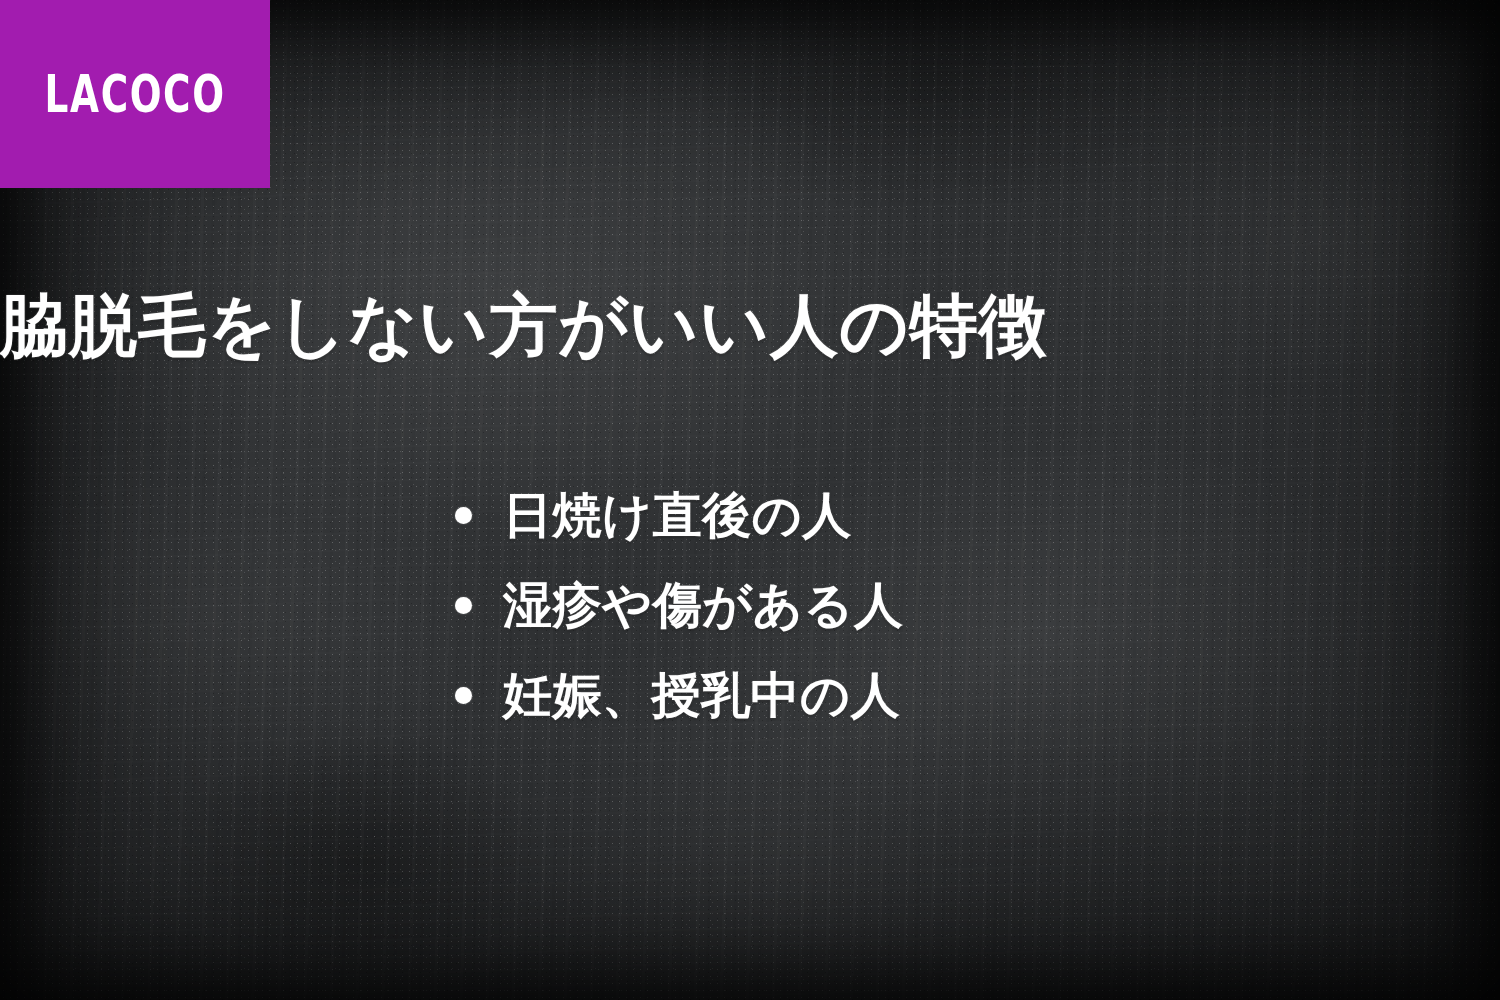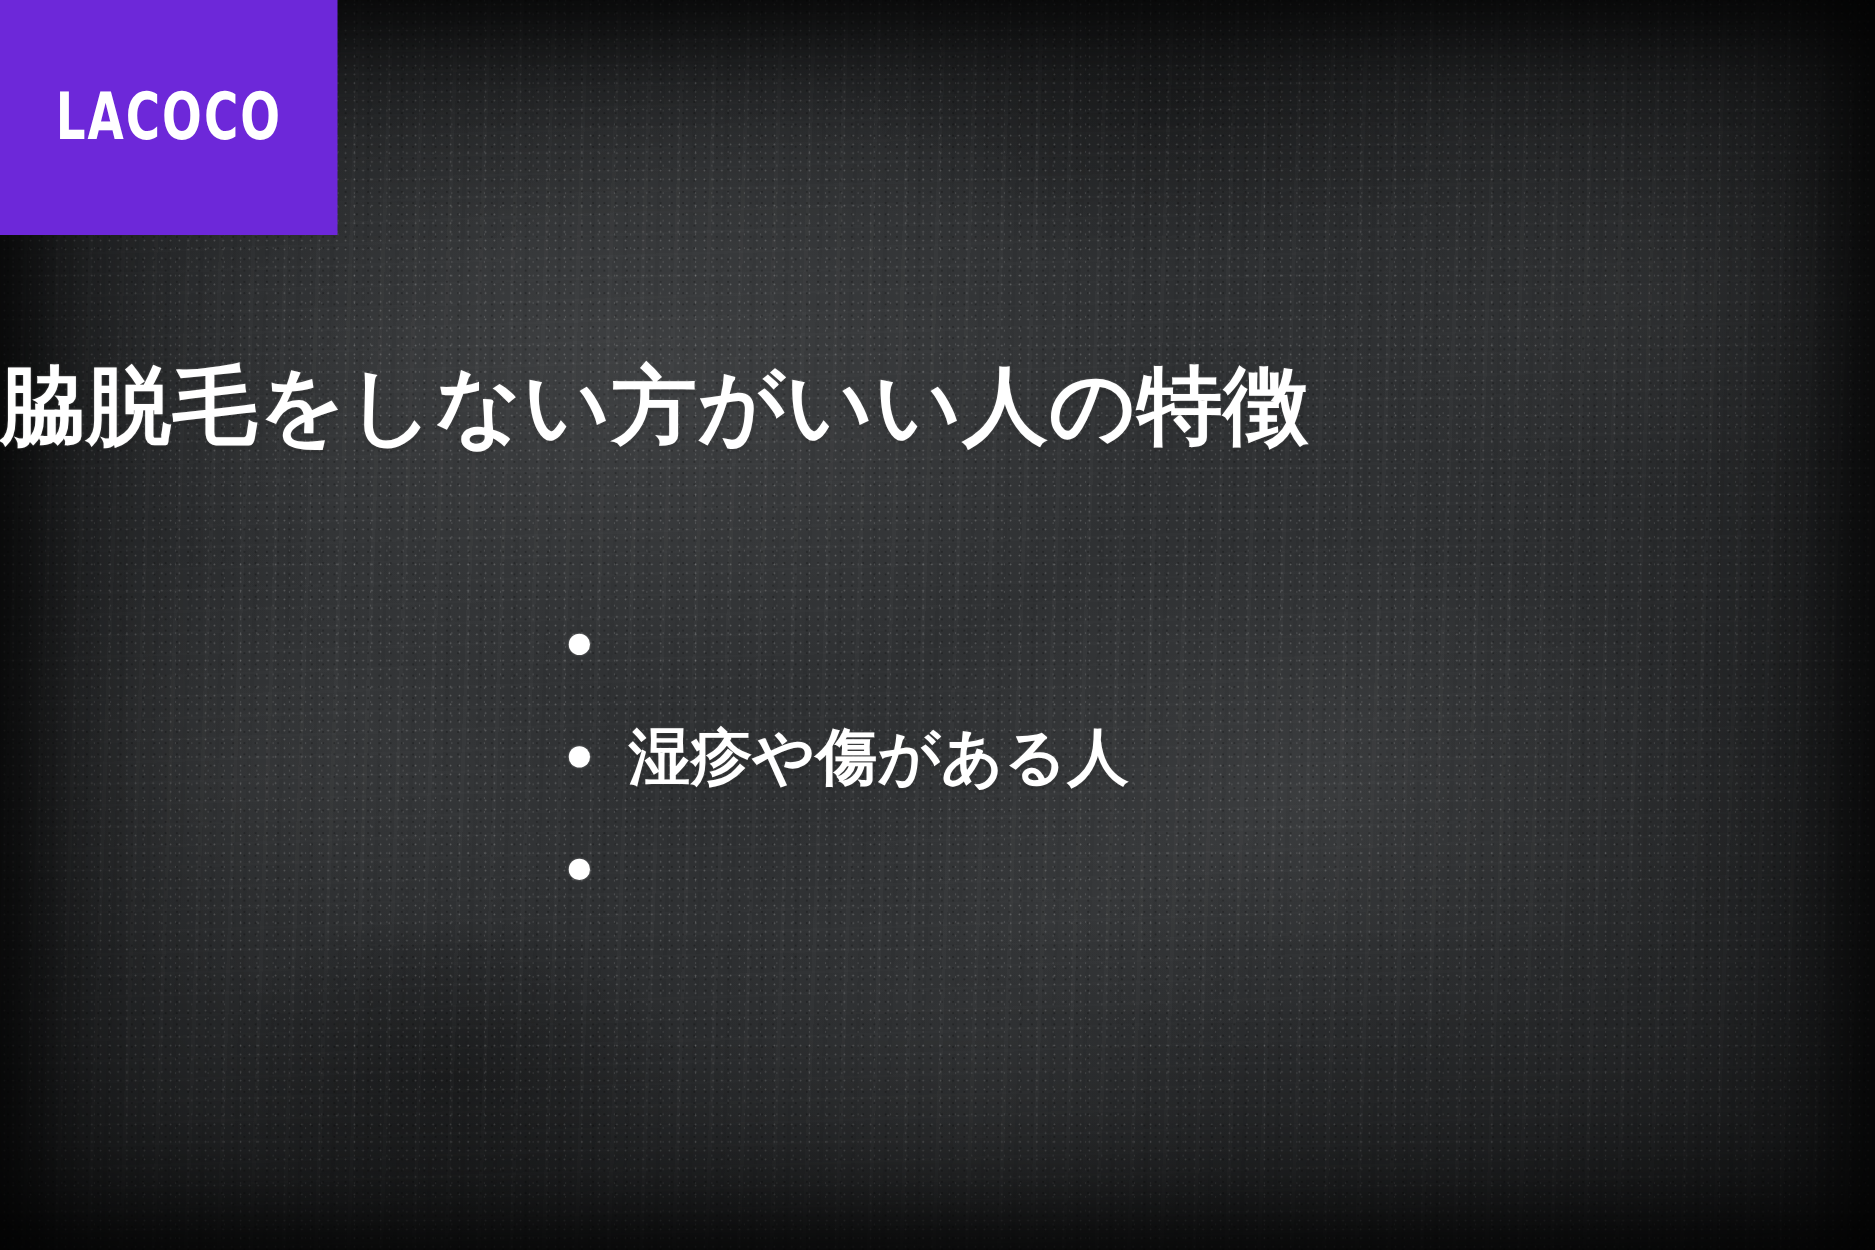--- a/index.html
+++ b/index.html
@@ -161,35 +161,37 @@
 <body>
 
 <div id="slide" style="background-color: rgb(47, 49, 51);">
 
   <div class="tex tex-blotch"></div>
   <div class="tex tex-streak"></div>
   <div class="tex tex-grain"></div>
   <div class="tex tex-vignette"></div>
   <div class="tex tex-edge"></div>
 
-  <div id="logo-badge" style="background: #6d28d9;">
+  <div id="logo-badge" style="background: #a21caf;">
     <span id="logo-wordmark" style="color: rgb(255, 255, 255);">LACOCO</span>
   </div>
 
   <div id="content">
 
     <div id="slide-title">脇脱毛をしない方がいい人の特徴</div>
 
     <ul id="bullet-list">
       <li class="bullet-item">
         <span class="bullet-dot"></span>
+        <span>日焼け直後の人</span>
       </li>
       <li class="bullet-item">
         <span class="bullet-dot"></span>
         <span>湿疹や傷がある人</span>
       </li>
       <li class="bullet-item">
         <span class="bullet-dot"></span>
+        <span>妊娠、授乳中の人</span>
       </li>
     </ul>
 
   </div>
 </div>
 
 </body></html>

